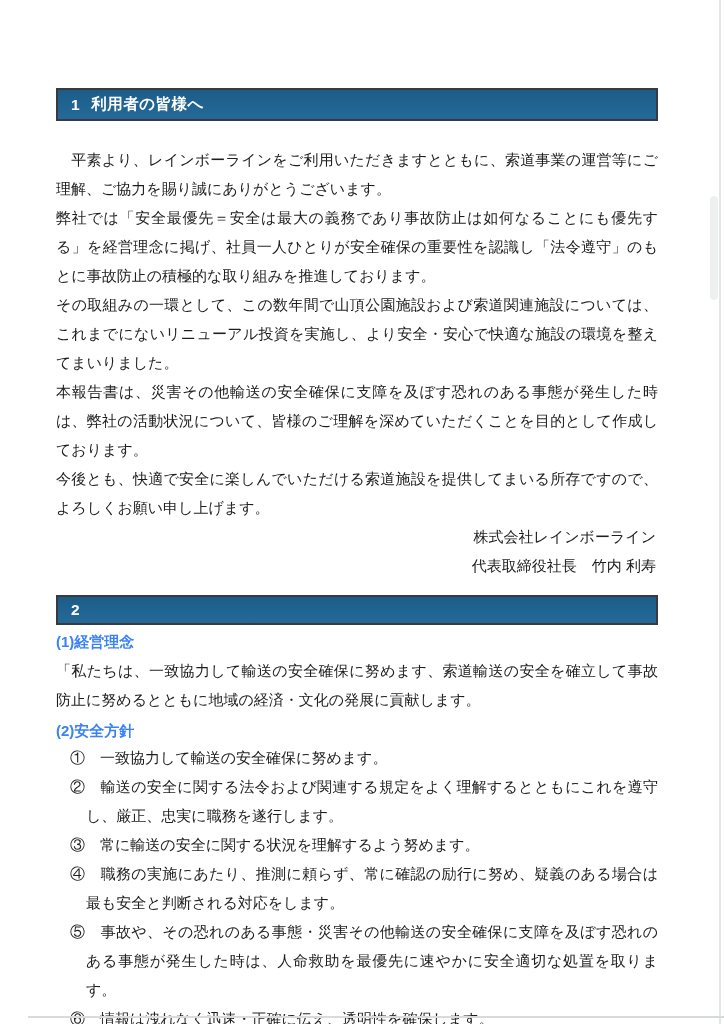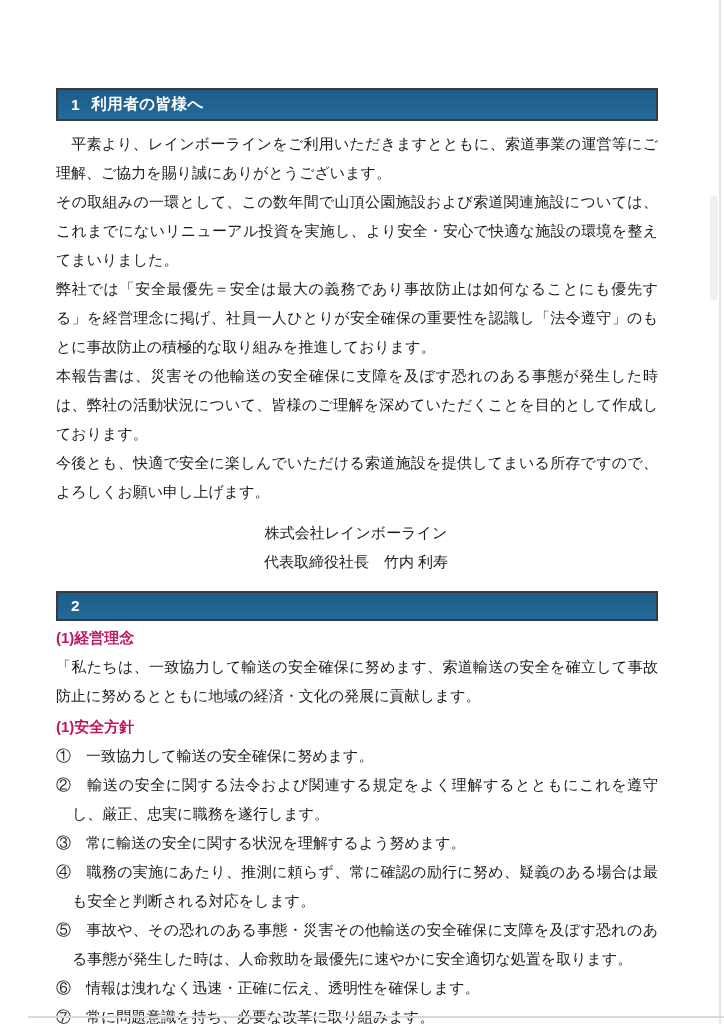--- a/index.html
+++ b/index.html
@@ -24,36 +24,38 @@
     color: #ffffff;
     font-size: 15.5px;
     font-weight: bold;
     letter-spacing: 0.5px;
     padding: 4px 10px 4px 13px;
     display: flex;
     align-items: center;
   }
   .bar-num { margin-right: 11px; }
   .body-text { font-size: 15px; line-height: 29px; }
-  .intro { margin-top: 8px; }
+  .intro { margin-top: 24px; }
   p.para { margin: 0; text-align: justify; }
-  .signature { text-align: center; padding-right: 2px; margin-top: 12px; }
+  .signature { text-align: right; padding-right: 2px; margin-top: 0; }
   .sig-line { margin: 0; }
   .bar-2 { margin-top: 15px; }
   .subhead {
-    color: #be185d;
+    color: #3b82f6;
     font-weight: bold;
     font-size: 15px;
     line-height: 29px;
     margin-top: 2px;
   }
   .policy-item {
+    margin-left: 14px;
     padding-left: 16px;
     text-indent: -16px;
     text-align: justify;
+    font-family: Liberation Mono, monospace;
   }
   
   .artifact-vline {
     position: absolute; top: 0; bottom: 0; right: 3px;
     width: 2px; background: #e2e6e5;
   }
   .artifact-blur {
     position: absolute; right: 6px; top: 196px;
     width: 8px; height: 104px;
     background: #eef0ef; border-radius: 4px;
@@ -68,41 +70,41 @@
 
 <div class="content">
 
   <div class="section-bar">
     <span class="bar-num">1</span>
     <span>利用者の皆様へ</span>
   </div>
 
   <div class="body-text intro">
     <p class="para">　平素より、レインボーラインをご利用いただきますとともに、索道事業の運営等にご理解、ご協力を賜り誠にありがとうございます。</p>
+    <p class="para">弊社では「安全最優先＝安全は最大の義務であり事故防止は如何なることにも優先する」を経営理念に掲げ、社員一人ひとりが安全確保の重要性を認識し「法令遵守」のもとに事故防止の積極的な取り組みを推進しております。</p>
     <p class="para">その取組みの一環として、この数年間で山頂公園施設および索道関連施設については、これまでにないリニューアル投資を実施し、より安全・安心で快適な施設の環境を整えてまいりました。</p>
-    <p class="para">弊社では「安全最優先＝安全は最大の義務であり事故防止は如何なることにも優先する」を経営理念に掲げ、社員一人ひとりが安全確保の重要性を認識し「法令遵守」のもとに事故防止の積極的な取り組みを推進しております。</p>
     <p class="para">本報告書は、災害その他輸送の安全確保に支障を及ぼす恐れのある事態が発生した時は、弊社の活動状況について、皆様のご理解を深めていただくことを目的として作成しております。</p>
     <p class="para">今後とも、快適で安全に楽しんでいただける索道施設を提供してまいる所存ですので、よろしくお願い申し上げます。</p>
   </div>
 
   <div class="body-text signature">
     <p class="sig-line">株式会社レインボーライン</p>
     <p class="sig-line">代表取締役社長　竹内 利寿</p>
   </div>
 
   <div class="section-bar bar-2">
     <span class="bar-num">2</span>
   </div>
 
   <div class="subhead">(1)経営理念</div>
   <div class="body-text">
     <p class="para">「私たちは、一致協力して輸送の安全確保に努めます、索道輸送の安全を確立して事故防止に努めるとともに地域の経済・文化の発展に貢献します。</p>
   </div>
 
-  <div class="subhead">(1)安全方針</div>
+  <div class="subhead">(2)安全方針</div>
   <div class="body-text">
     <div class="policy-item">①　一致協力して輸送の安全確保に努めます。</div>
     <div class="policy-item">②　輸送の安全に関する法令および関連する規定をよく理解するとともにこれを遵守し、厳正、忠実に職務を遂行します。</div>
     <div class="policy-item">③　常に輸送の安全に関する状況を理解するよう努めます。</div>
     <div class="policy-item">④　職務の実施にあたり、推測に頼らず、常に確認の励行に努め、疑義のある場合は最も安全と判断される対応をします。</div>
     <div class="policy-item">⑤　事故や、その恐れのある事態・災害その他輸送の安全確保に支障を及ぼす恐れのある事態が発生した時は、人命救助を最優先に速やかに安全適切な処置を取ります。</div>
     <div class="policy-item">⑥　情報は洩れなく迅速・正確に伝え、透明性を確保します。</div>
     <div class="policy-item">⑦　常に問題意識を持ち、必要な改革に取り組みます。</div>
   </div>
 

